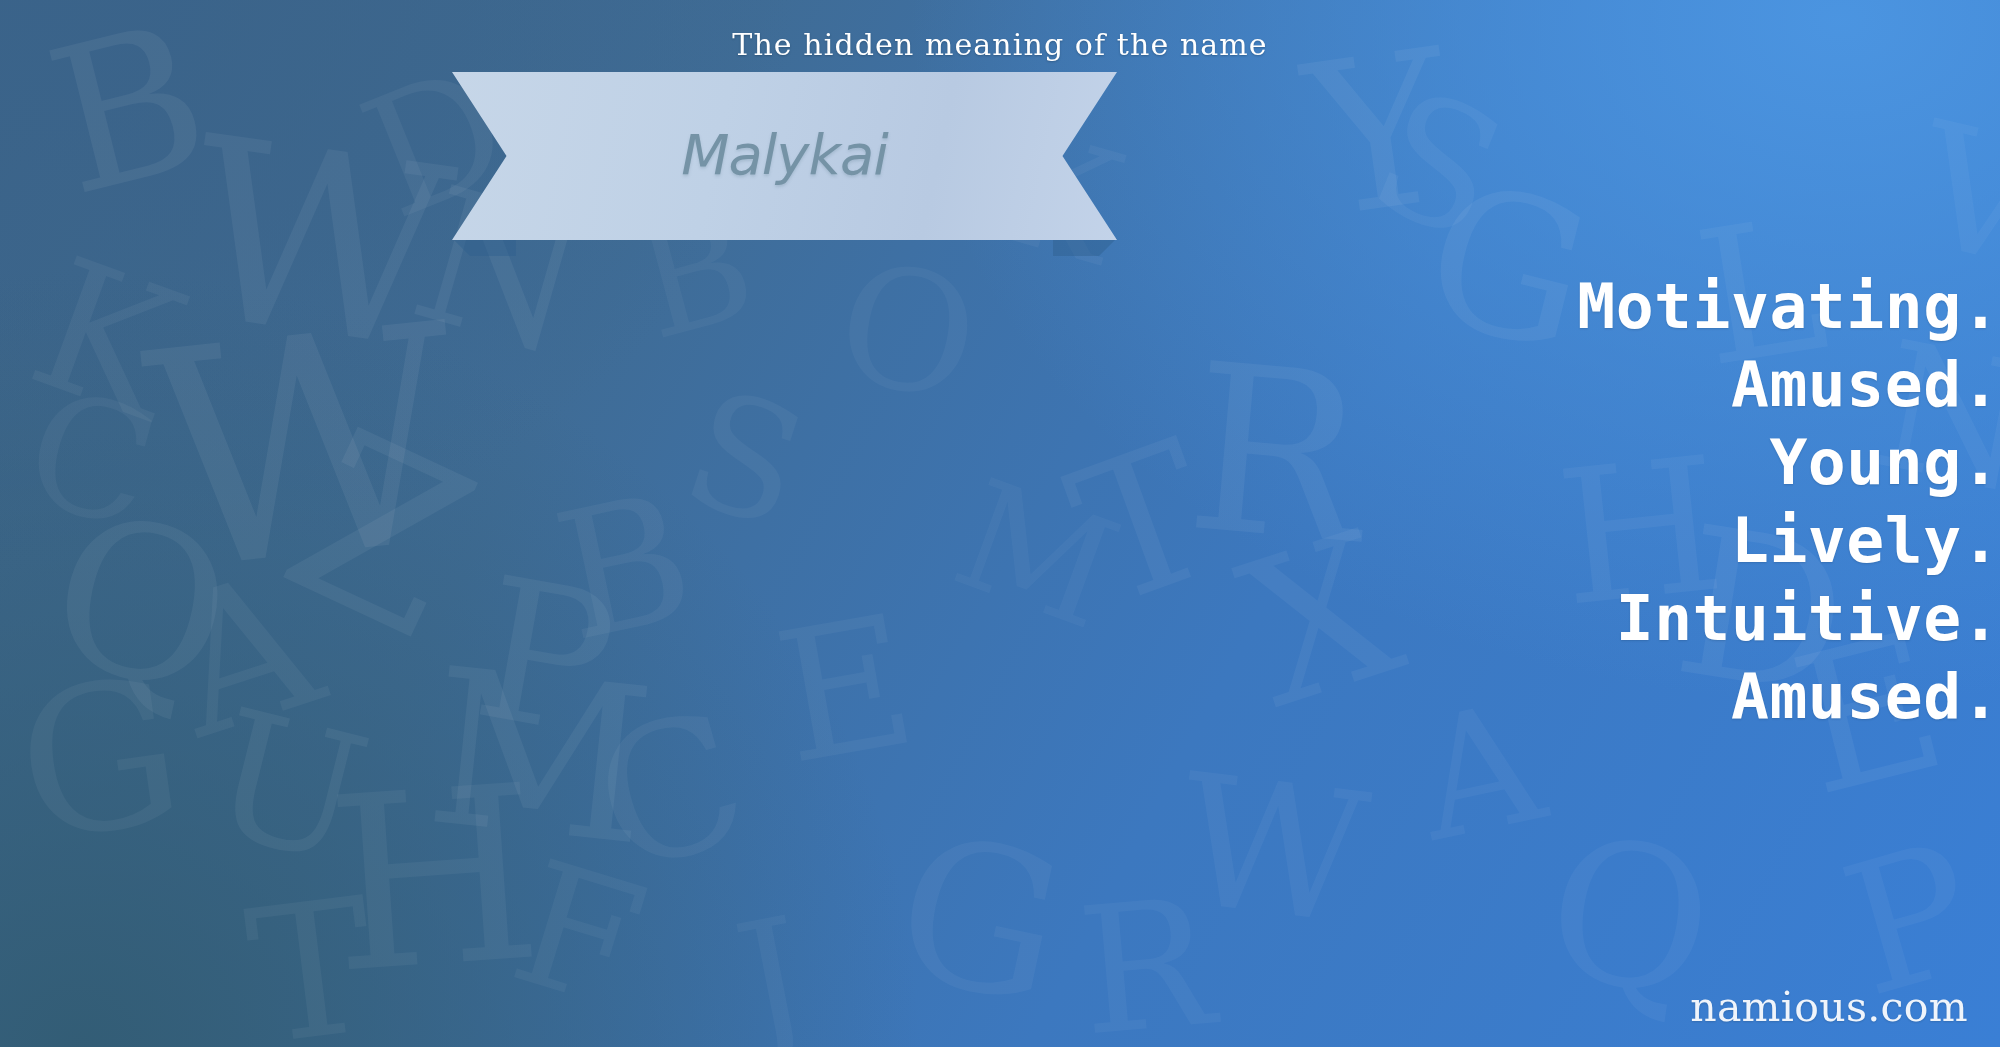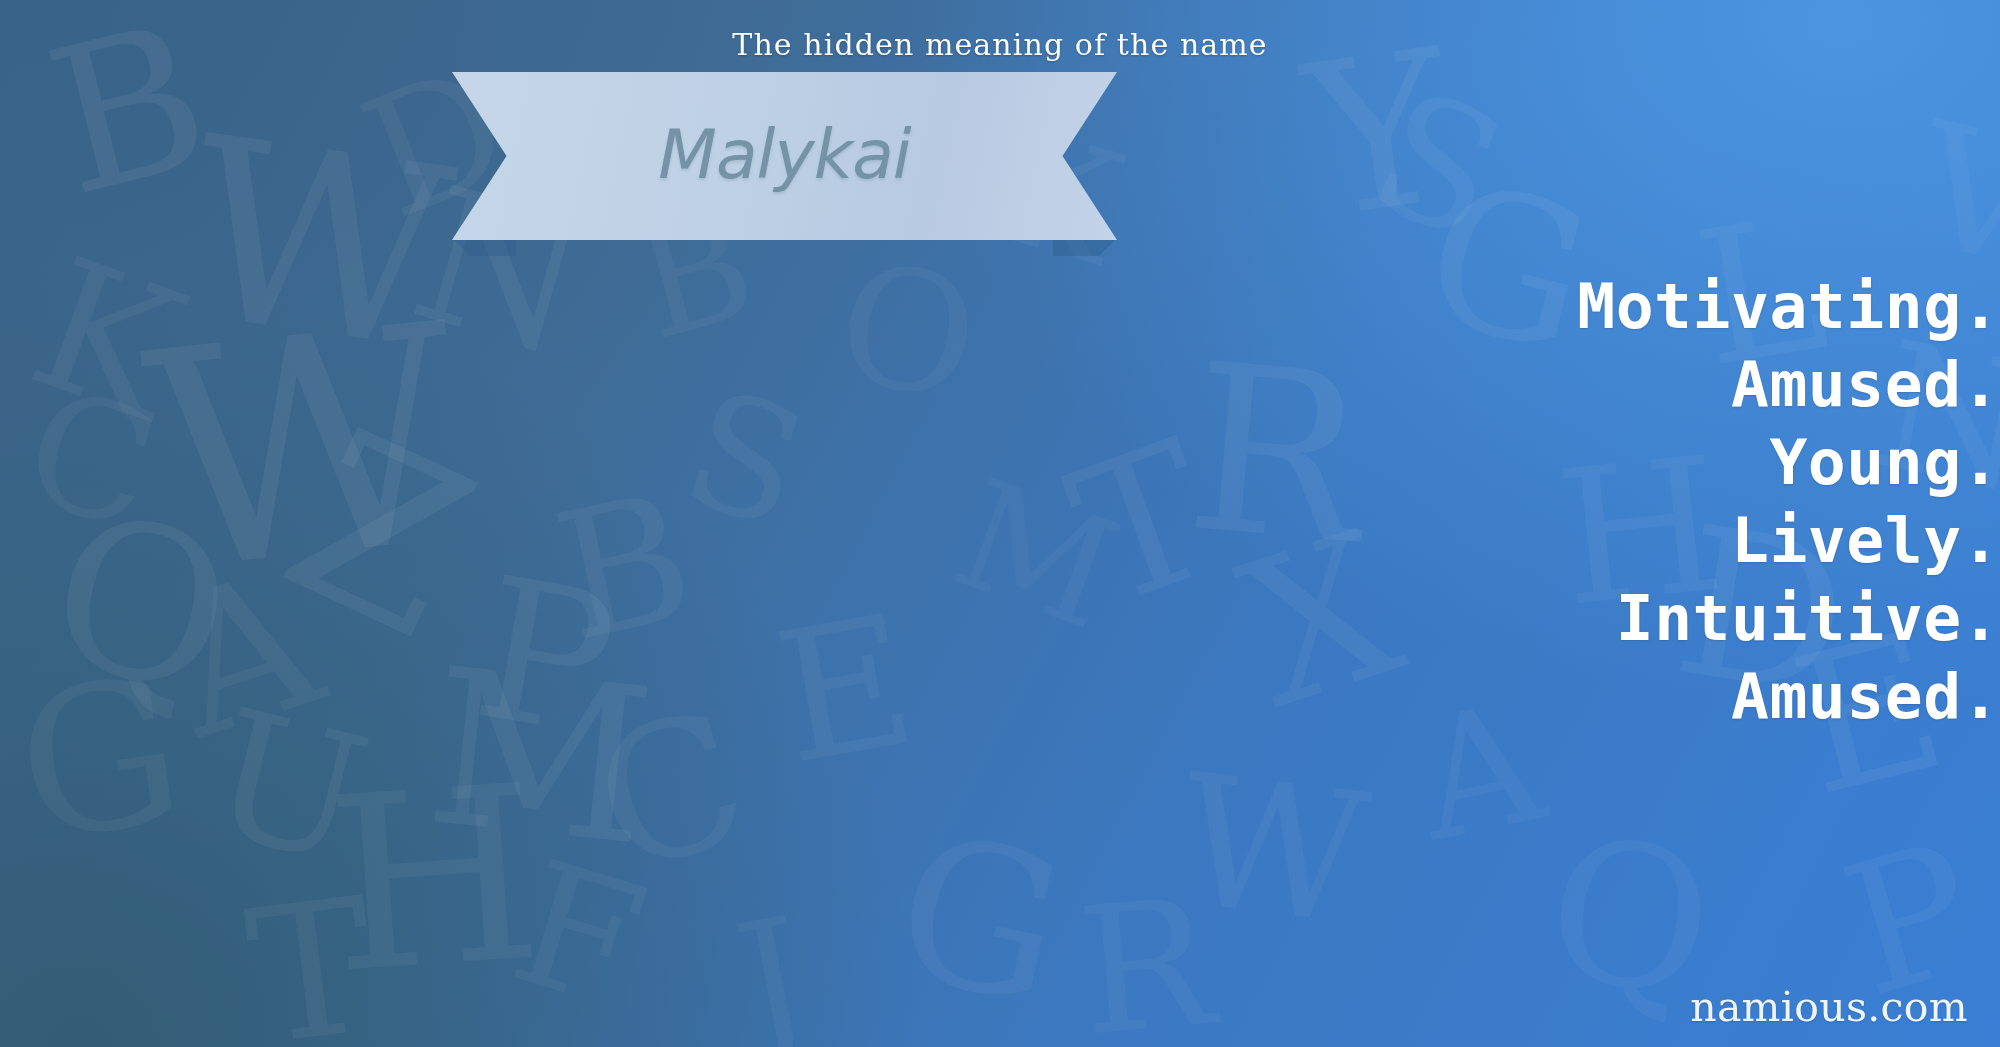--- a/index.html
+++ b/index.html
@@ -83,21 +83,21 @@
     box-shadow:0 2px 6px rgba(30,60,95,0.18);
   }
 
   .ribbon-name {
     position:absolute;
     inset:0;
     display:flex;
     align-items:center;
     justify-content:center;
     font-family:"DejaVu Sans", sans-serif;
-    font-size:68px;
+    font-size:56px;
     font-style:italic;
     font-weight:400;
     letter-spacing:-1px;
     color:#7593a6;
     text-shadow:0 2px 3px rgba(110,140,160,0.30);
     z-index:4;
     padding-bottom:4px;
   }
 
   

